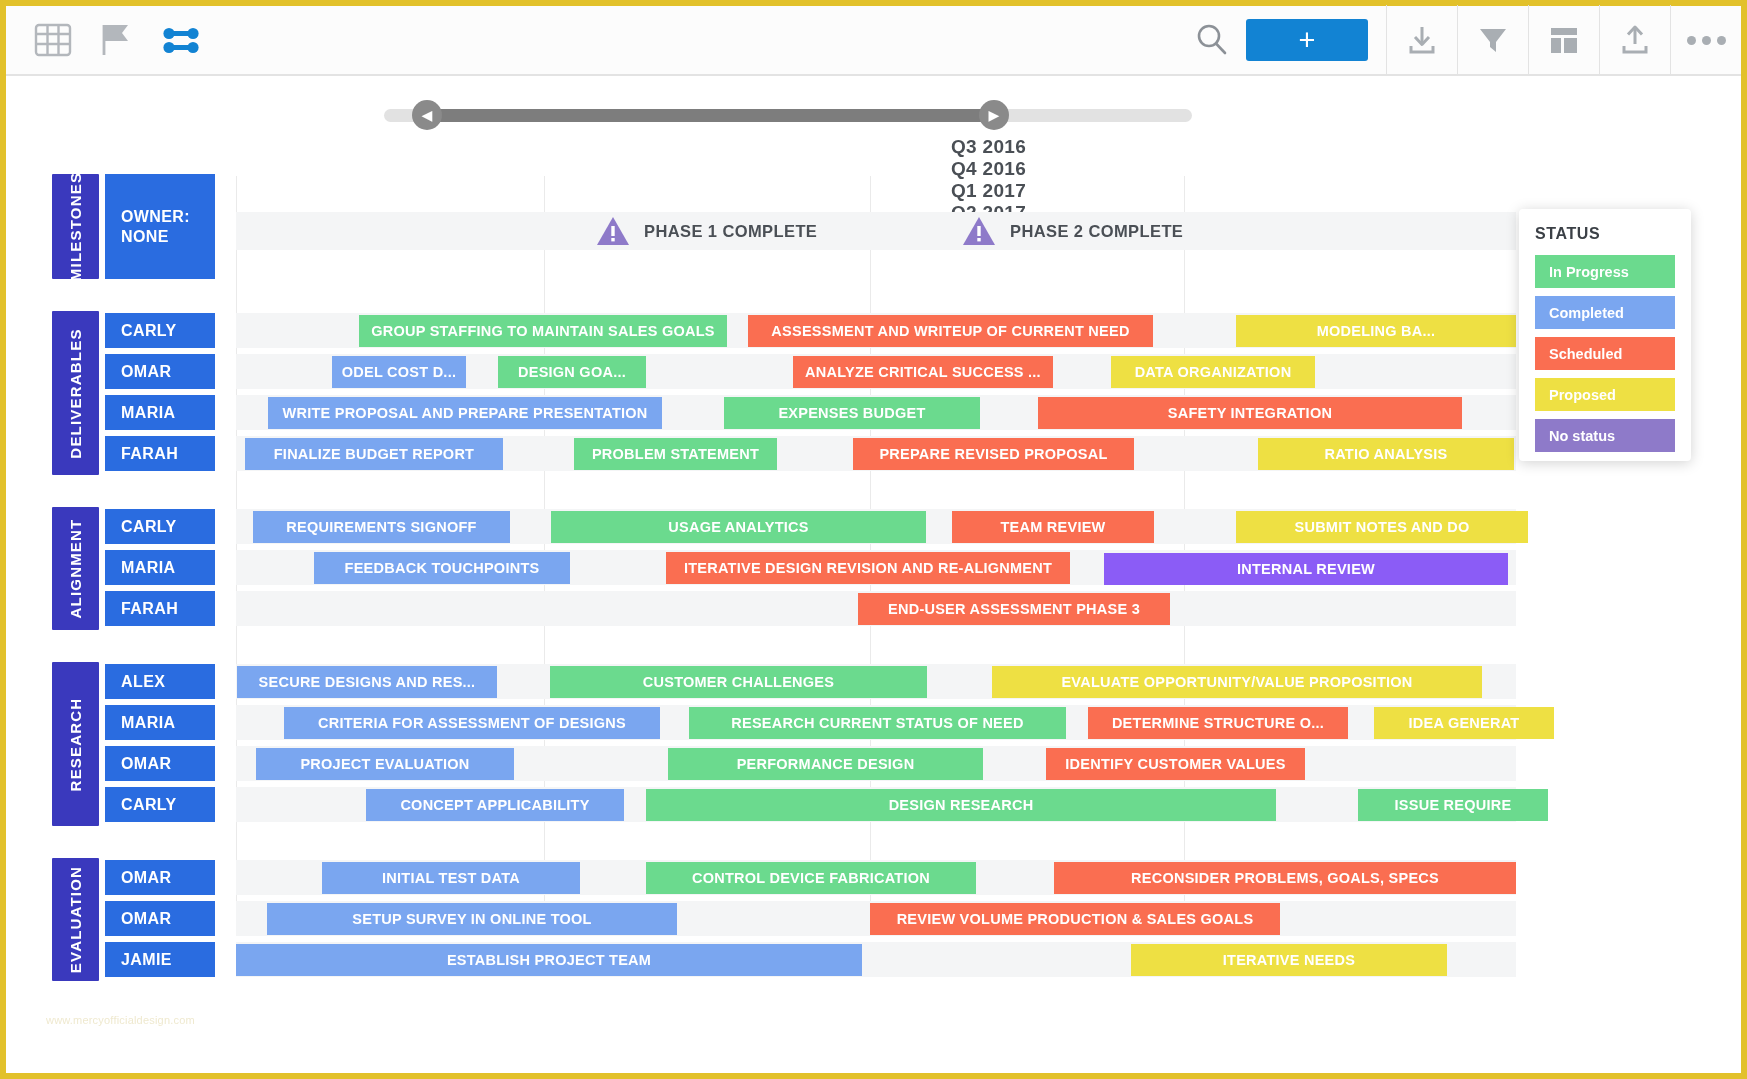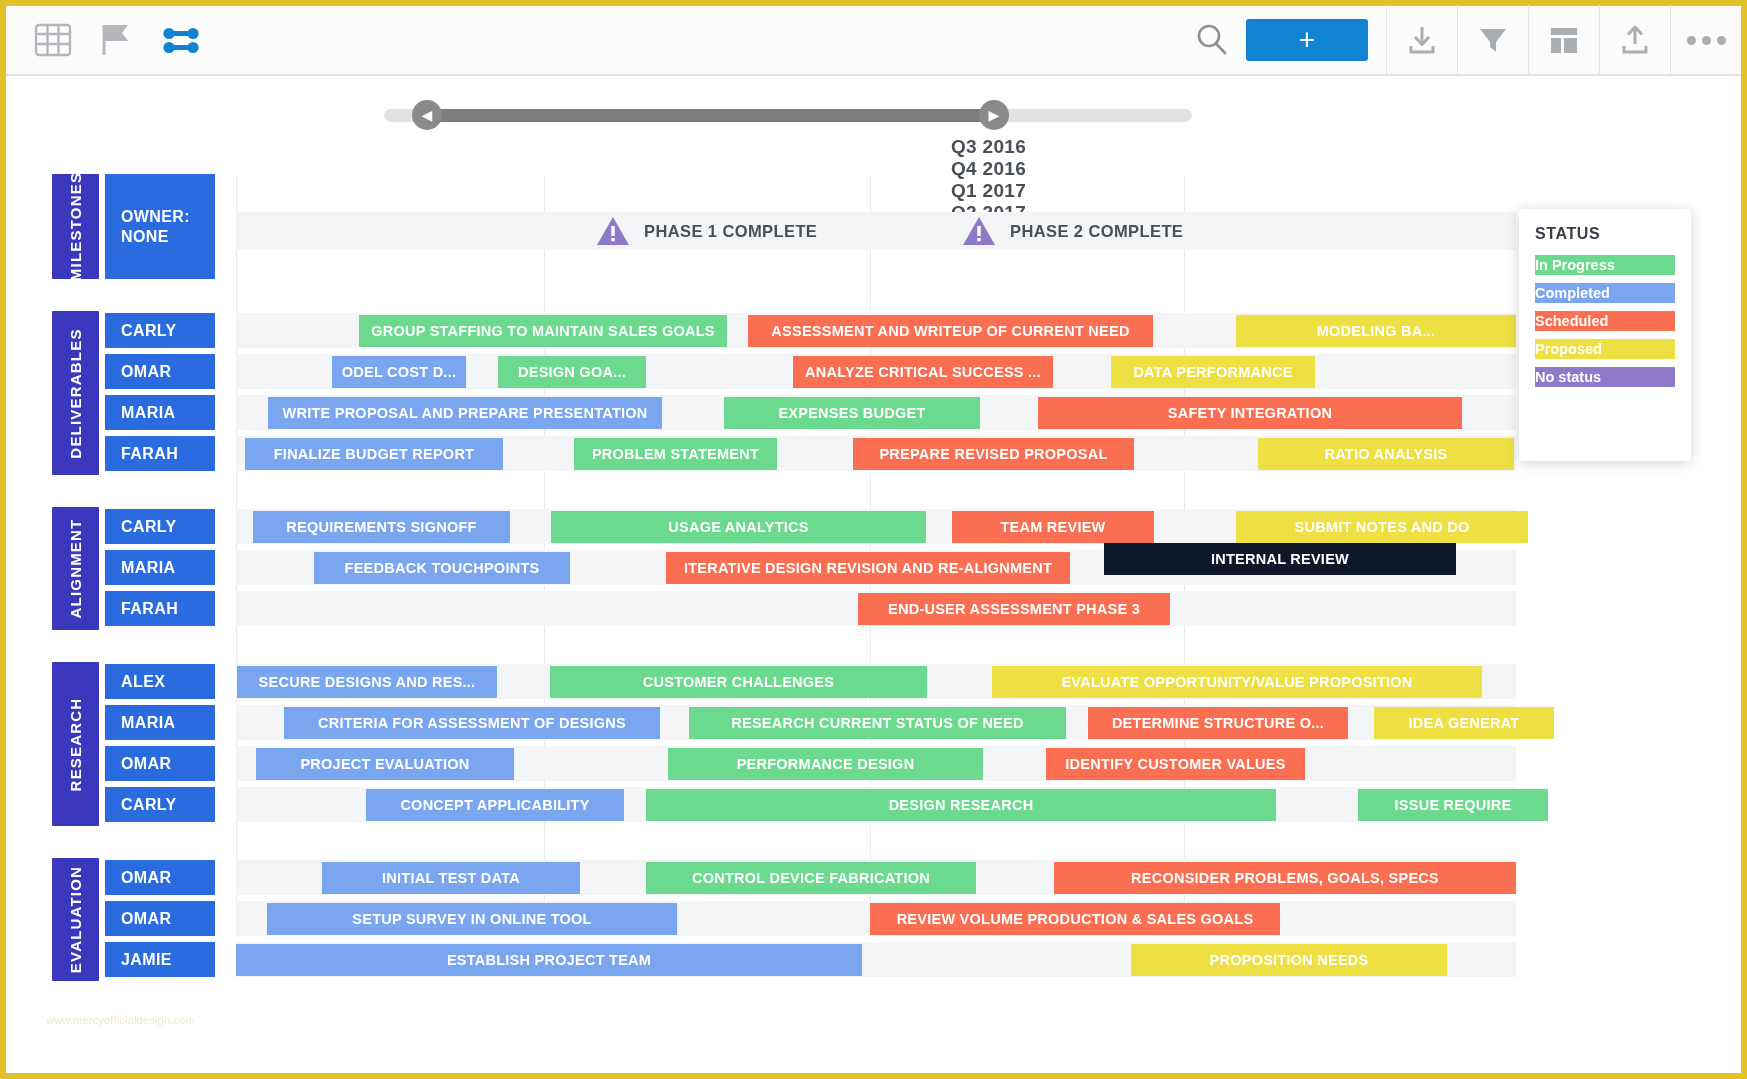--- a/index.html
+++ b/index.html
@@ -145,22 +145,22 @@
     background: #fff; border-radius: 4px;
     box-shadow: 0 2px 14px rgba(0,0,0,.18);
     padding: 16px 16px 0 16px;
     z-index: 20;
   }
   .status-title {
     font-size: 16px; font-weight: bold; color: #3b4046;
     letter-spacing: .6px; margin-bottom: 12px;
   }
   .status-chip {
-    height: 20px; margin-bottom: 8px;
-    display: flex; align-items: center; 
+    height: 33px; margin-bottom: 8px;
+    display: flex; align-items: center; padding-left: 14px;
     color: #fff; font-size: 14.5px; font-weight: bold;
   }
 
   .watermark {
     position: absolute; left: 40px; top: 1008px;
     font-size: 11px; color: #efe9cf; letter-spacing: .2px;
   }
 </style>
 </head>
 <body>
@@ -319,21 +319,21 @@
       <div class="bar" style="left: 326px; width: 134px; top: 181.5px; background: rgb(122, 166, 240);">
         <span>ODEL COST D...</span>
       </div>
       <div class="bar" style="left: 492px; width: 148px; top: 181.5px; background: rgb(107, 218, 142);">
         <span>DESIGN GOA...</span>
       </div>
       <div class="bar" style="left: 787px; width: 260px; top: 181.5px; background: rgb(250, 110, 81);">
         <span>ANALYZE CRITICAL SUCCESS ...</span>
       </div>
       <div class="bar" style="left: 1105px; width: 204px; top: 181.5px; background: rgb(238, 224, 67);">
-        <span>DATA PERFORMANCE</span>
+        <span>DATA ORGANIZATION</span>
       </div>
       <div class="owner" style="top: 221px; height: 35px;">
         <span>MARIA</span>
       </div>
       <div class="rowband" style="top: 221px; height: 35px;"></div>
       <div class="bar" style="left: 262px; width: 394px; top: 222.5px; background: rgb(122, 166, 240);">
         <span>WRITE PROPOSAL AND PREPARE PRESENTATION</span>
       </div>
       <div class="bar" style="left: 718px; width: 256px; top: 222.5px; background: rgb(107, 218, 142);">
         <span>EXPENSES BUDGET</span>
@@ -379,21 +379,21 @@
       <div class="owner" style="top: 376px; height: 35px;">
         <span>MARIA</span>
       </div>
       <div class="rowband" style="top: 376px; height: 35px;"></div>
       <div class="bar" style="left: 308px; width: 256px; top: 377.5px; background: rgb(122, 166, 240);">
         <span>FEEDBACK TOUCHPOINTS</span>
       </div>
       <div class="bar" style="left: 660px; width: 404px; top: 377.5px; background: rgb(250, 110, 81);">
         <span>ITERATIVE DESIGN REVISION AND RE-ALIGNMENT</span>
       </div>
-      <div class="bar" style="left: 1098px; width: 352px; top: 369px; background: #0f172a;">
+      <div class="bar" style="left: 1098px; width: 404px; top: 379px; background: #8b5cf6;">
         <span>INTERNAL REVIEW</span>
       </div>
       <div class="owner" style="top: 417px; height: 35px;">
         <span>FARAH</span>
       </div>
       <div class="rowband" style="top: 417px; height: 35px;"></div>
       <div class="bar" style="left: 852px; width: 312px; top: 418.5px; background: rgb(250, 110, 81);">
         <span>END-USER ASSESSMENT PHASE 3</span>
       </div>
       <div class="cat" style="top: 488px; height: 164px;">
@@ -481,21 +481,21 @@
         <span>REVIEW VOLUME PRODUCTION &amp; SALES GOALS</span>
       </div>
       <div class="owner" style="top: 768px; height: 35px;">
         <span>JAMIE</span>
       </div>
       <div class="rowband" style="top: 768px; height: 35px;"></div>
       <div class="bar" style="left: 230px; width: 626px; top: 769.5px; background: rgb(122, 166, 240);">
         <span>ESTABLISH PROJECT TEAM</span>
       </div>
       <div class="bar" style="left: 1125px; width: 316px; top: 769.5px; background: rgb(238, 224, 67);">
-        <span>PROPOSITION NEEDS</span>
+        <span>ITERATIVE NEEDS</span>
       </div>
     </div>
 
   <div class="status-panel">
     <div class="status-title">STATUS</div>
     <div id="status-chips">
         <div class="status-chip" style="background: rgb(107, 218, 142);">
           <span>In Progress</span>
         </div>
         <div class="status-chip" style="background: rgb(122, 166, 240);">

